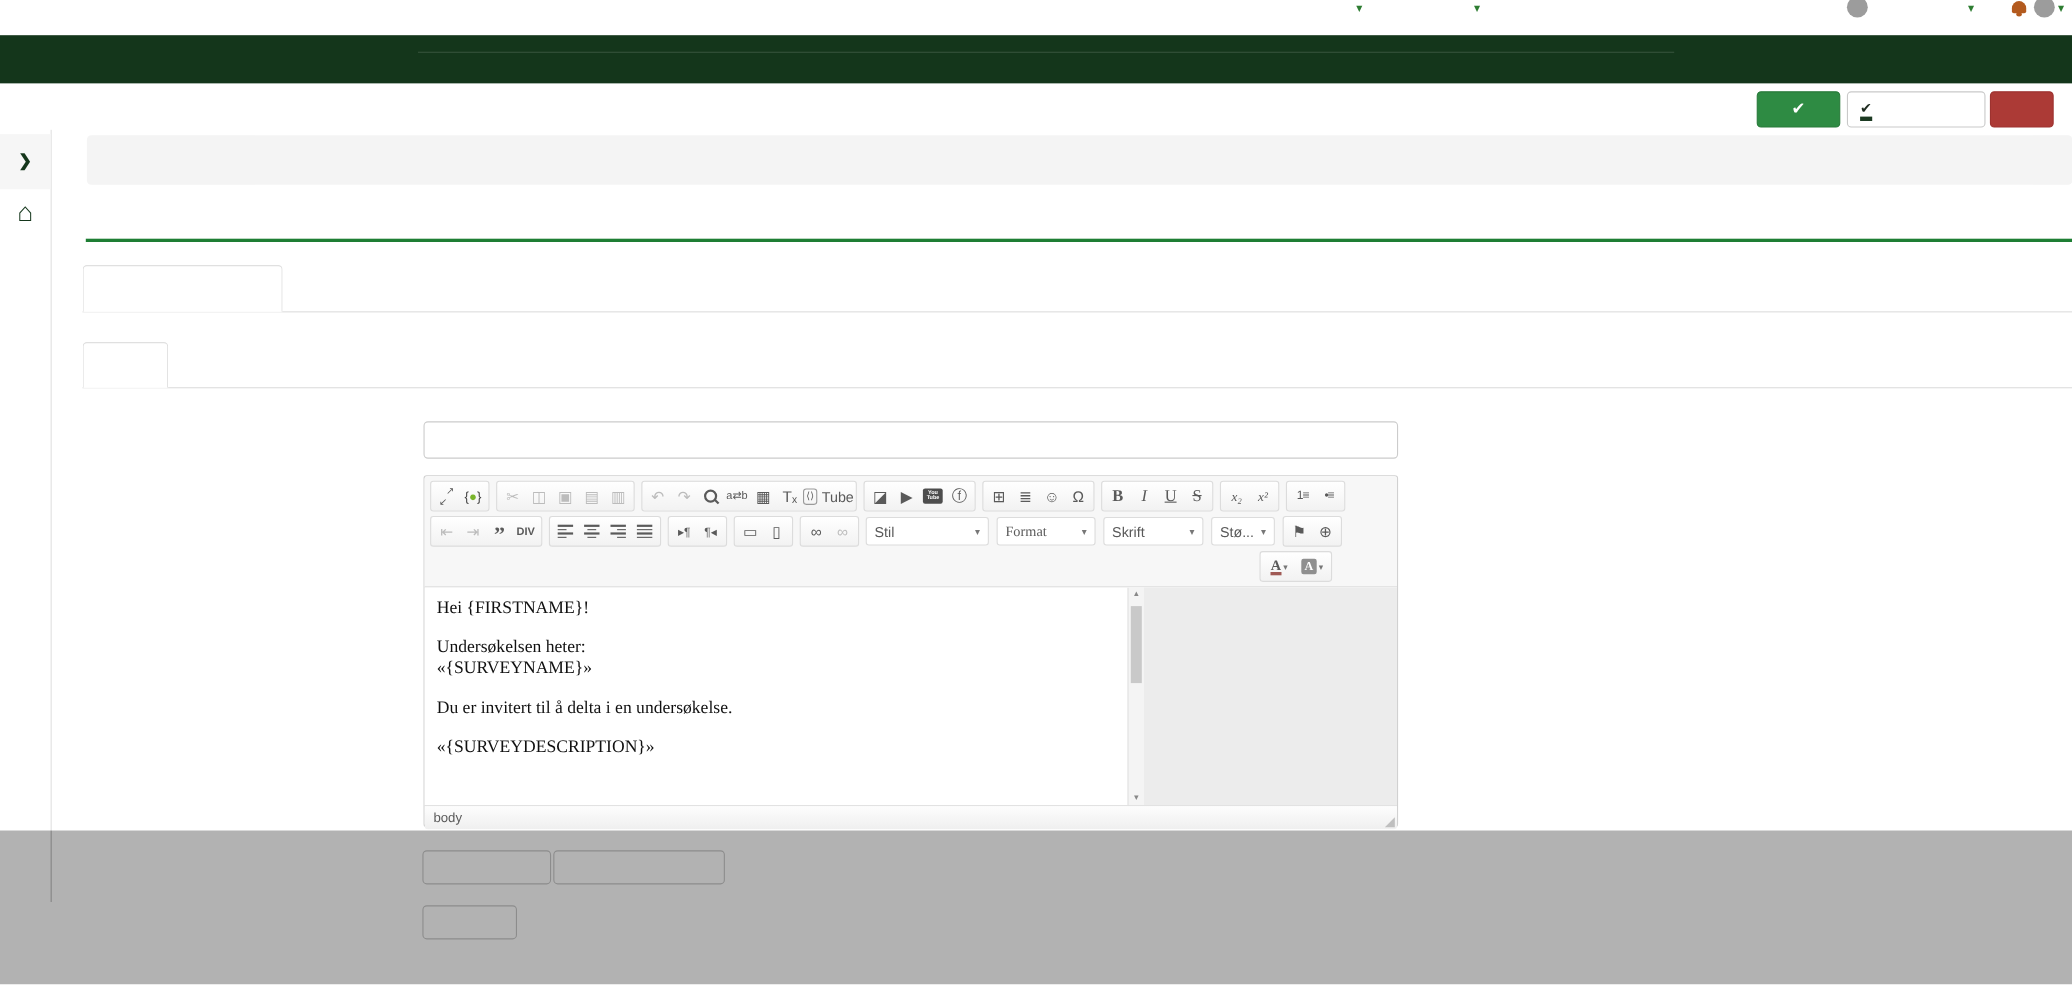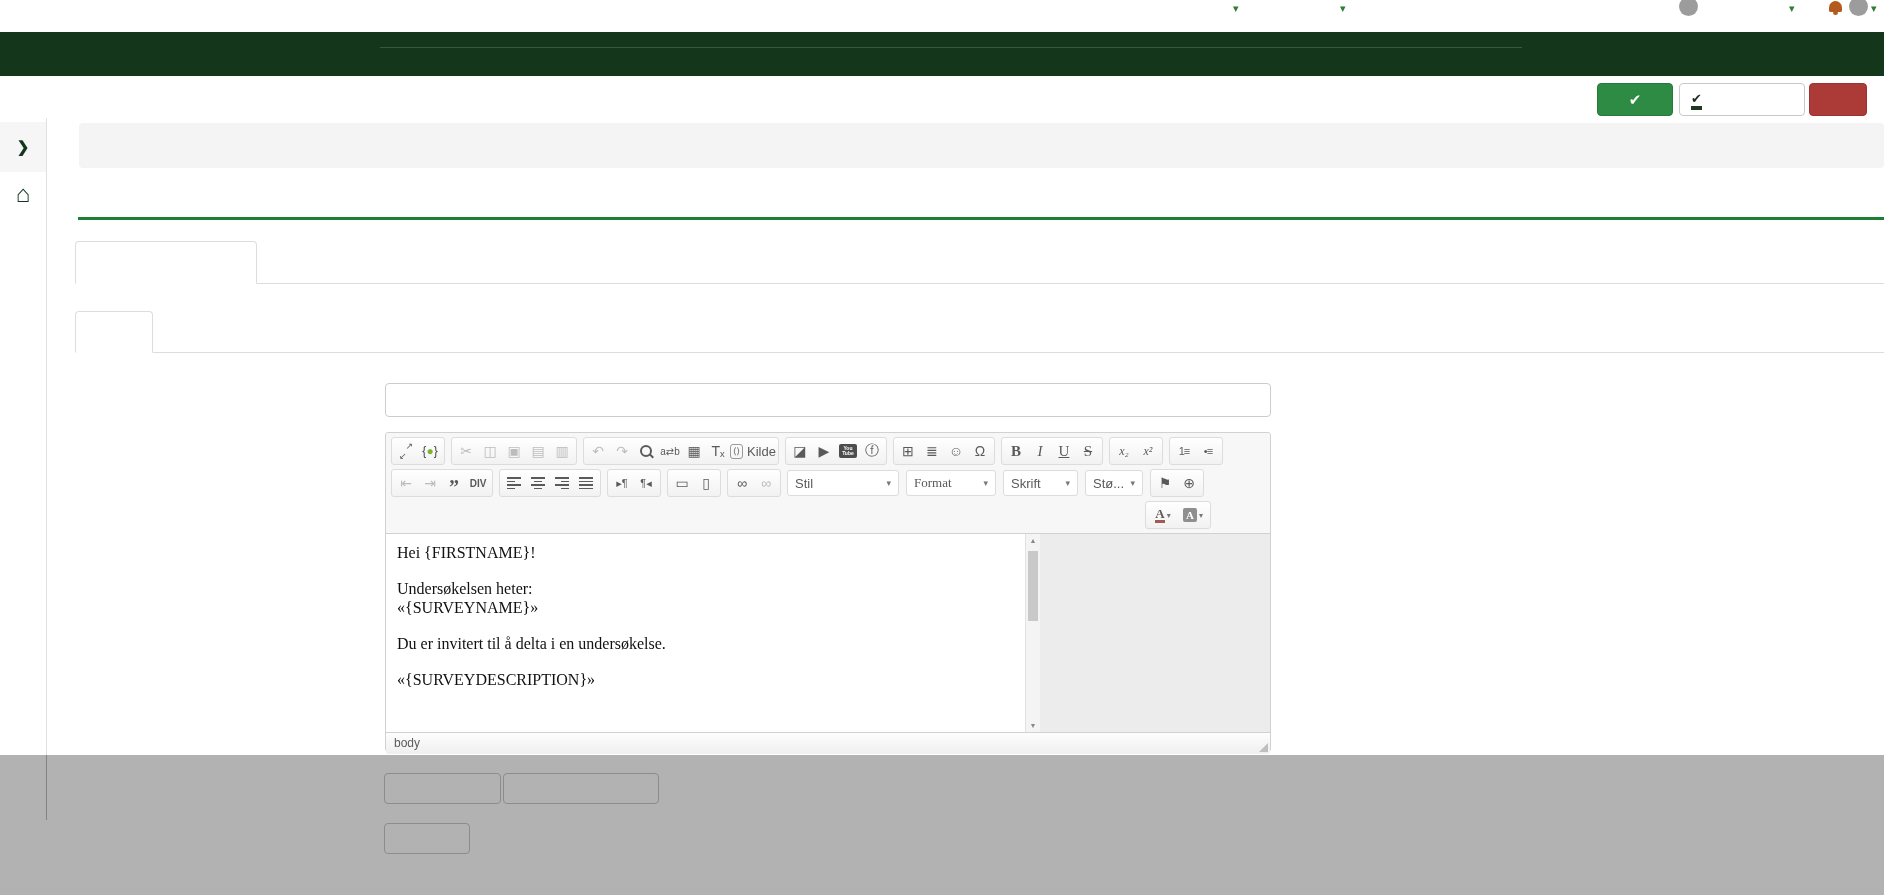--- a/index.html
+++ b/index.html
@@ -204,21 +204,21 @@
               <span data-name="replace-icon">a⇄b</span>
             </span>
             <span class="tb-btn" data-name="select-all-button">
               <span data-name="select-all-icon">▦</span>
             </span>
             <span class="tb-btn" data-name="remove-format-button">
               <span data-name="remove-format-icon">Tₓ</span>
             </span>
             <span class="tb-btn" data-name="source-button">
               <span data-name="source-icon">⟨⟩</span>
-              <span class="lbl2" data-name="source-label">Kilde</span>
+              <span class="lbl2" data-name="source-label">Tube</span>
             </span>
           </div>
           <div class="tb-group" data-name="toolbar-group">
             <span class="tb-btn" data-name="image-button">
               <span data-name="image-icon">◪</span>
             </span>
             <span class="tb-btn" data-name="video-button">
               <span data-name="video-icon">▶</span>
             </span>
             <span class="tb-btn" data-name="youtube-button">
@@ -348,21 +348,21 @@
             </span>
           </div>
           <div class="tb-dd" data-name="styles-dropdown" style="width: 112px;">
             <span class="ddlbl" data-name="styles-dropdown-label">Stil</span>
             <span class="ddcaret" data-name="chevron-down-icon">▾</span>
           </div>
           <div class="tb-dd" data-name="format-dropdown" style="width: 90px; font-family: Liberation Serif, serif;">
             <span class="ddlbl" data-name="format-dropdown-label">Format</span>
             <span class="ddcaret" data-name="chevron-down-icon">▾</span>
           </div>
-          <div class="tb-dd" data-name="font-dropdown" style="width: 75px;">
+          <div class="tb-dd" data-name="font-dropdown" style="width: 91px;">
             <span class="ddlbl" data-name="font-dropdown-label">Skrift</span>
             <span class="ddcaret" data-name="chevron-down-icon">▾</span>
           </div>
           <div class="tb-dd" data-name="size-dropdown" style="width: 58px;">
             <span class="ddlbl" data-name="size-dropdown-label">Stø...</span>
             <span class="ddcaret" data-name="chevron-down-icon">▾</span>
           </div>
           <div class="tb-group" data-name="toolbar-group">
             <span class="tb-btn" data-name="flag-button">
               <span data-name="flag-icon">⚑</span>

